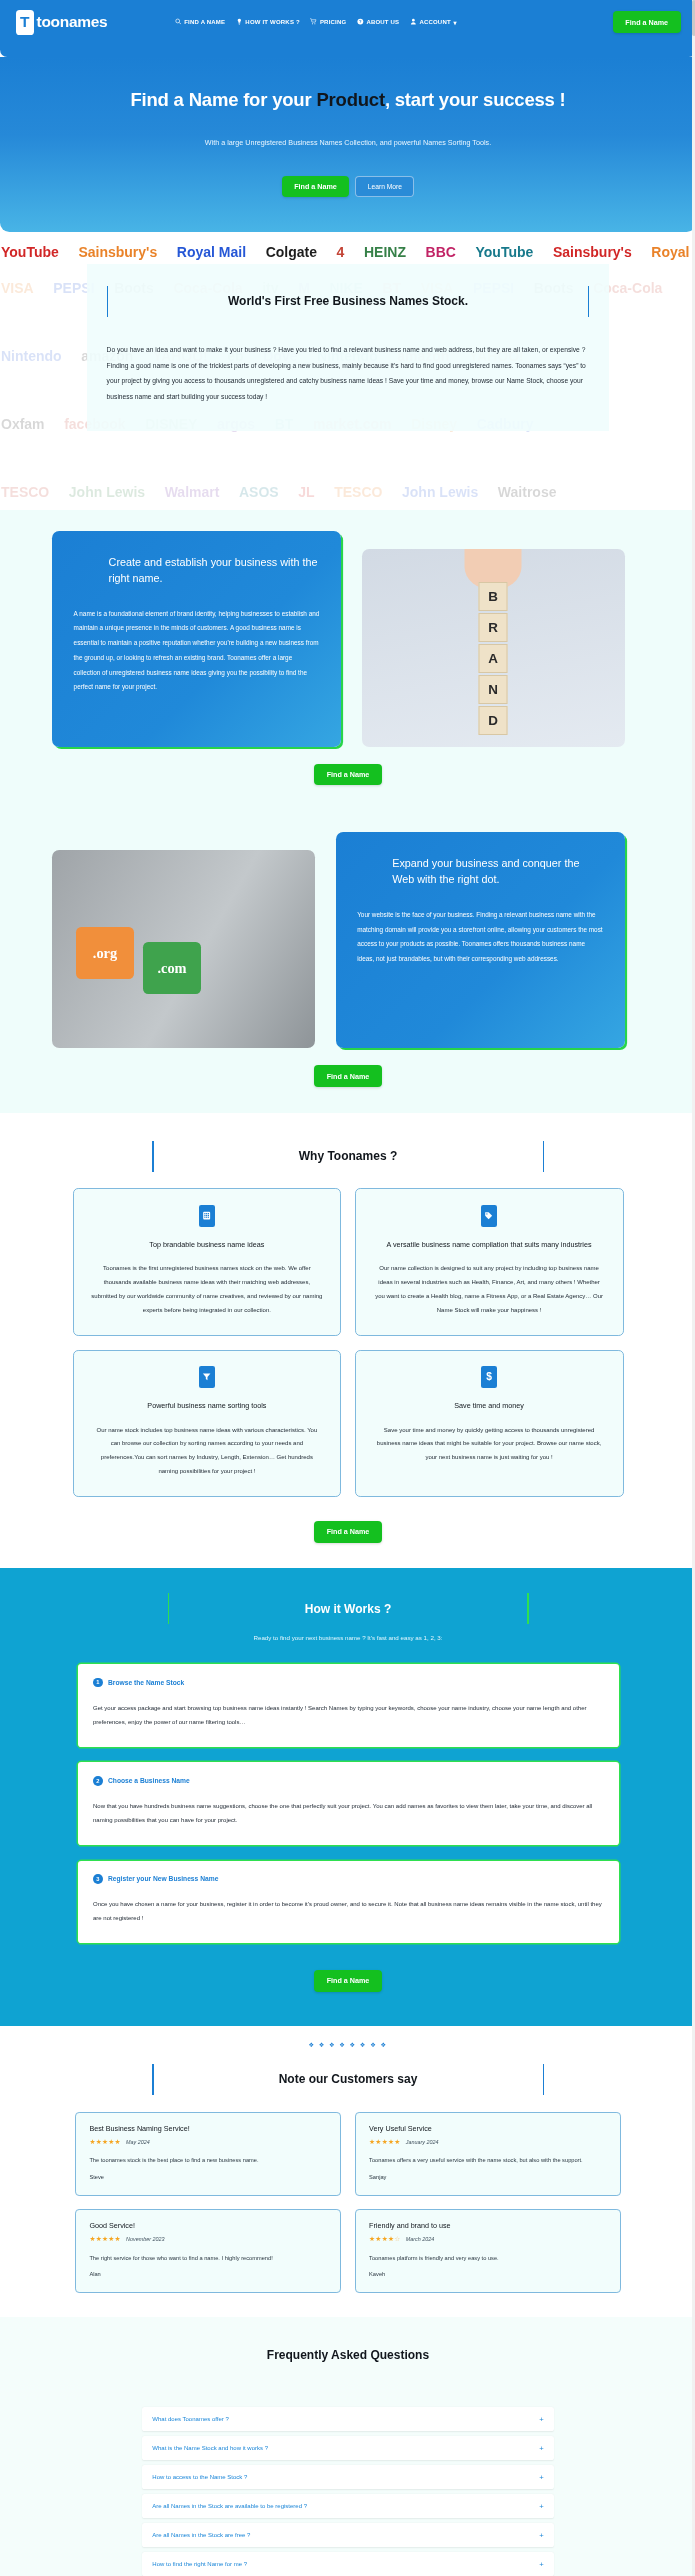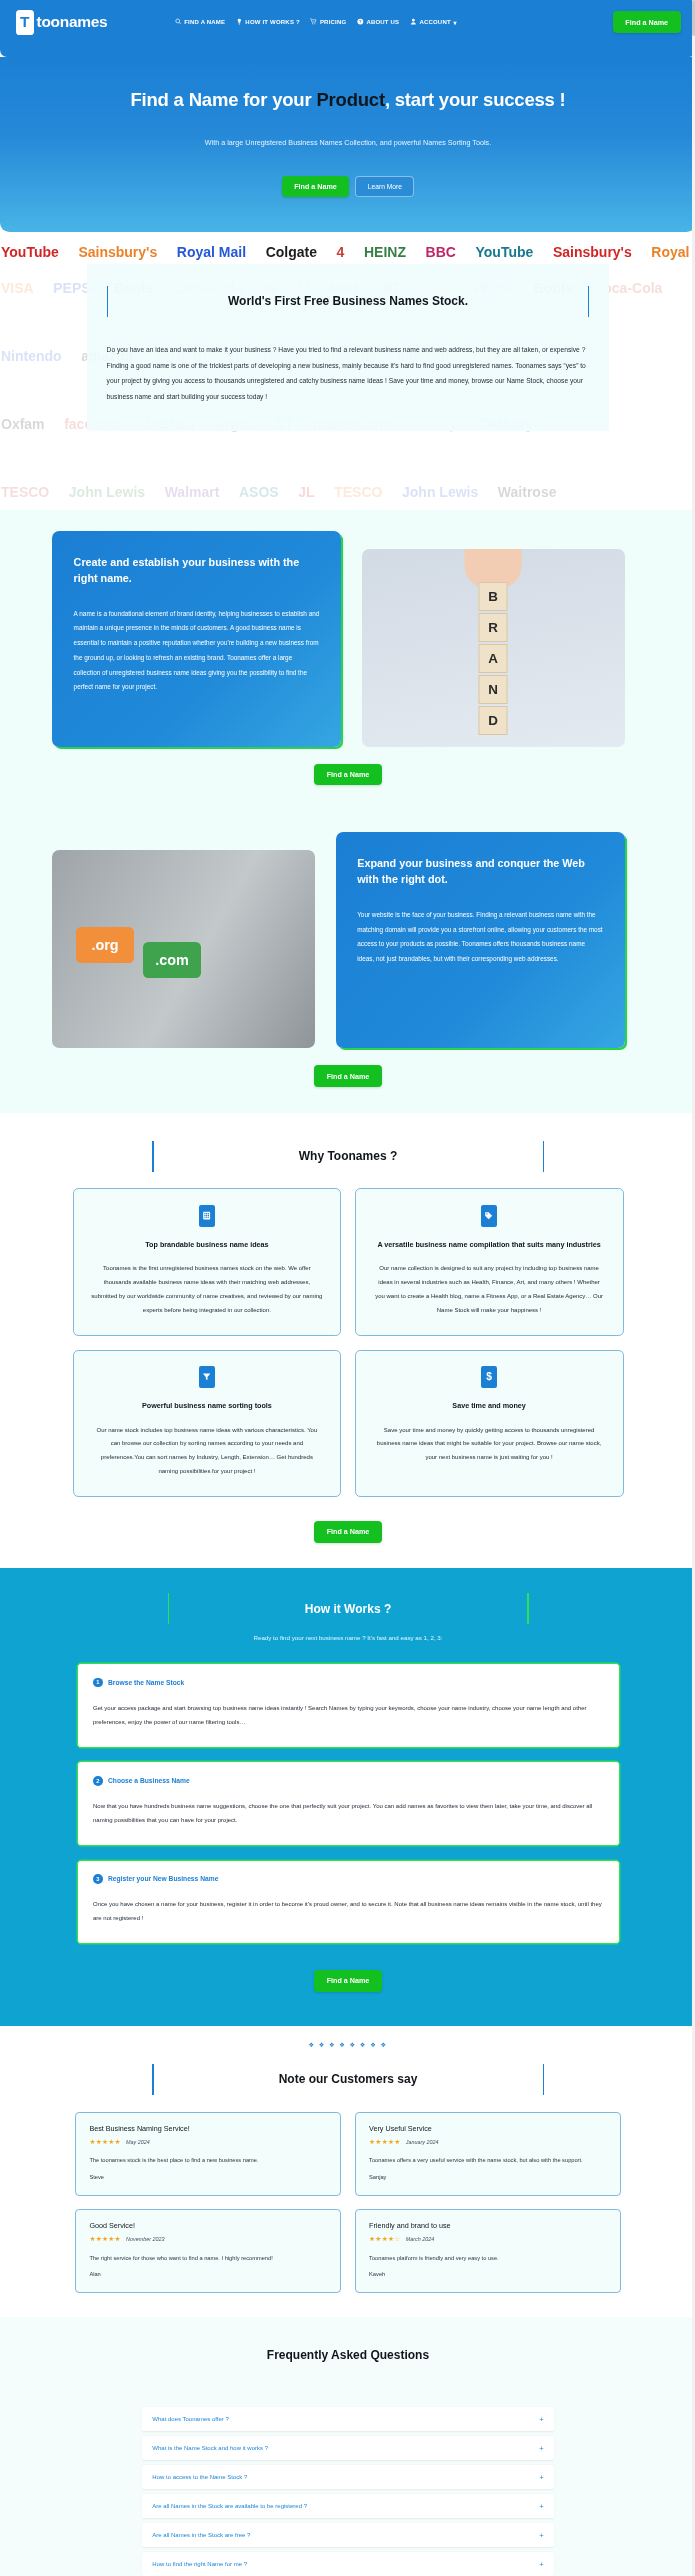--- a/index.html
+++ b/index.html
@@ -92,44 +92,44 @@
 
   
   .band { background: #effdfb; padding: 20.6px 0; }
   .block { width: 592px; margin: 0 auto; display: flex; align-items: stretch; gap: 0; }
   .bluecard {
     background: linear-gradient(135deg,#1b7fd4 0%,#2089d9 60%,#35a6e2 100%);
     border-radius: 7.2px; color: #fff; padding: 23px 21.6px;
     box-shadow: 2.1px 2.1px 0 #28d44a;
     width: 289px; min-height: 216px;
   }
-  .bluecard h2 { font-size: 10.8px; line-height: 1.5; font-weight: bold; }
+  .bluecard h2 { font-size: 10.8px; line-height: 1.5; font-weight: normal; margin-left: 35px; }
   .bluecard p { margin-top: 20.6px; font-size: 6.4px; line-height: 2.3; }
   .photo {
     width: 263px; min-height: 185px; border-radius: 7.2px; margin: 18.5px 0 0 20.6px;
     background: linear-gradient(160deg,#cfd8e3 0%, #dde4ec 40%, #c7d2de 100%);
     position: relative; overflow: hidden;
   }
   .photo.brand-blocks { background: linear-gradient(170deg,#d2dae4, #e4eaf1); }
   .photo .cube {
     position: absolute; left: 50%; transform: translateX(-50%);
     width: 29px; height: 29px; background: #efe2c8; border: 0.5px solid #d8c7a4;
     color: #2a2a2a; font-size: 13.4px; font-weight: bold;
     display: flex; align-items: center; justify-content: center;
     font-family: "Liberation Sans", sans-serif;
   }
   .photo .hand {
     position: absolute; left: 50%; transform: translateX(-50%); top: -5.2px;
     width: 57px; height: 46px; background: #f2cdb4; border-radius: 0 0 50% 50%;
   }
   .photo.keyboard { background: linear-gradient(120deg,#9fa4a8 0%, #c3c8cb 55%, #8e9498 100%); }
   .photo.keyboard .key {
-    position: absolute; width: 58px; height: 36px; border-radius: 5.2px;
+    position: absolute; width: 58px; height: 52px; border-radius: 5.2px;
     display: flex; align-items: center; justify-content: center;
-    font-size: 14.4px; font-weight: bold; color: #fff;
+    font-size: 14.4px; font-weight: bold; color: #fff; font-family: Liberation Serif, serif;
   }
   .center-btn { text-align: center; margin: 17.5px 0 5.2px; }
 
   
   .why { background: #fff; padding: 28px 0 20.6px; }
   .why-head { width: 392px; margin: 0 auto; }
   .why-sub { text-align: center; color: #4a5560; font-size: 6.2px; margin-top: 9.3px; }
   .cards-grid {
     width: 551px; margin: 20.6px auto 0;
     display: grid; grid-template-columns: 1fr 1fr; gap: 13.4px;
@@ -137,21 +137,21 @@
   .fcard {
     background: #f2fdfc; border: 0.5px solid #7fb9de; border-radius: 5.2px;
     padding: 15.5px 17.5px 17.5px; text-align: center; min-height: 129px;
   }
   .ficon {
     width: 16.5px; height: 21.6px; background: #1b7fd4; border-radius: 2.1px;
     margin: 0 auto 12.4px; display: flex; align-items: center; justify-content: center;
   }
   .ficon svg { width: 9.3px; height: 9.3px; fill: #fff; }
   .ficon .glyph { color: #fff; font-size: 10.3px; font-weight: bold; }
-  .fcard h3 { font-size: 7.2px; font-weight: bold; color: #11161c; line-height: 1.7; }
+  .fcard h3 { font-size: 7.2px; font-weight: normal; color: #11161c; line-height: 1.7; }
   .fcard p { margin-top: 11.3px; font-size: 6px; line-height: 2.3; color: #1d2630; }
 
   
   .how { background: #0fa3d2; padding: 25px 0 29px; }
   .how .section-title-wrap::before,
   .how .section-title-wrap::after { background: #2fe04f; }
   .how .section-title { color: #fff; }
   .how-head { width: 361px; margin: 0 auto; }
   .how-sub { text-align: center; color: #e6f8ff; font-size: 6.2px; margin-top: 13.4px; }
   .steps { width: 541px; margin: 23px auto 0; display: flex; flex-direction: column; gap: 15.5px; }

